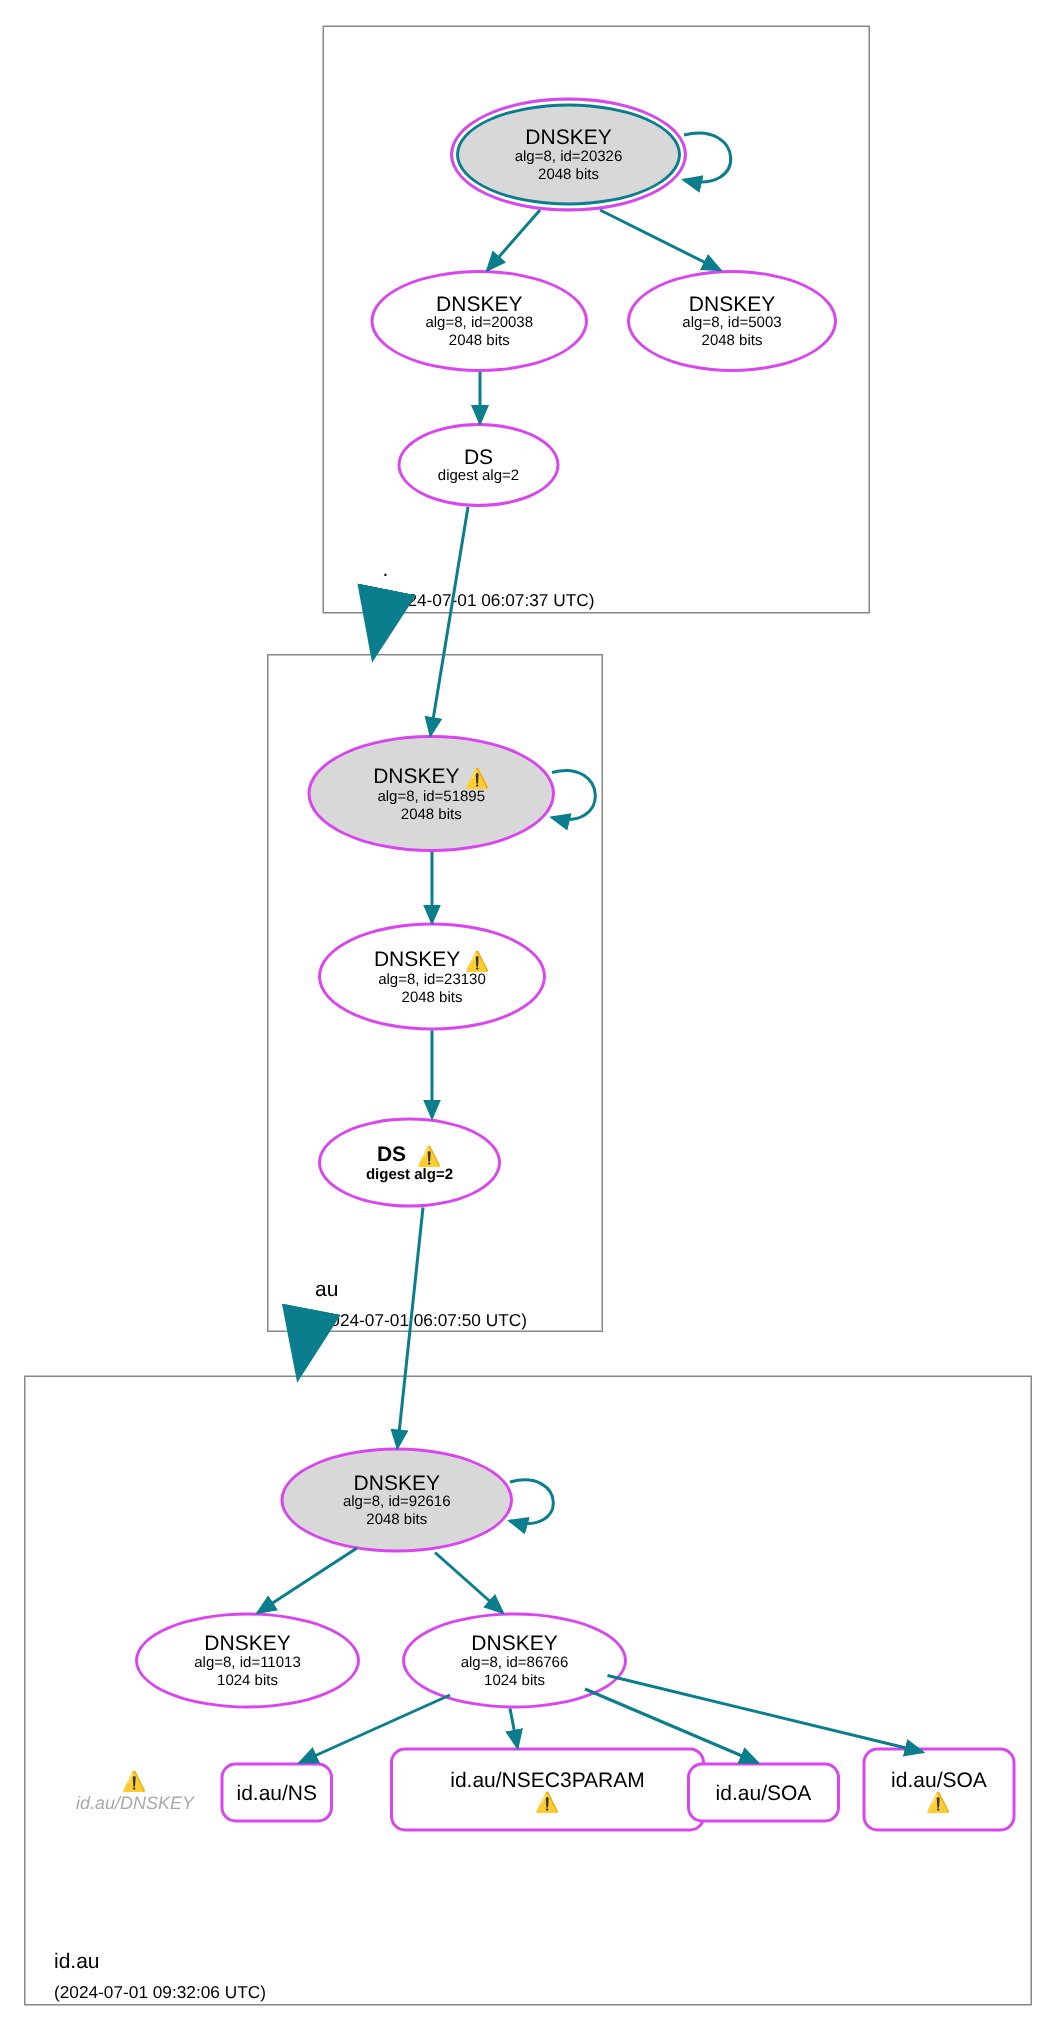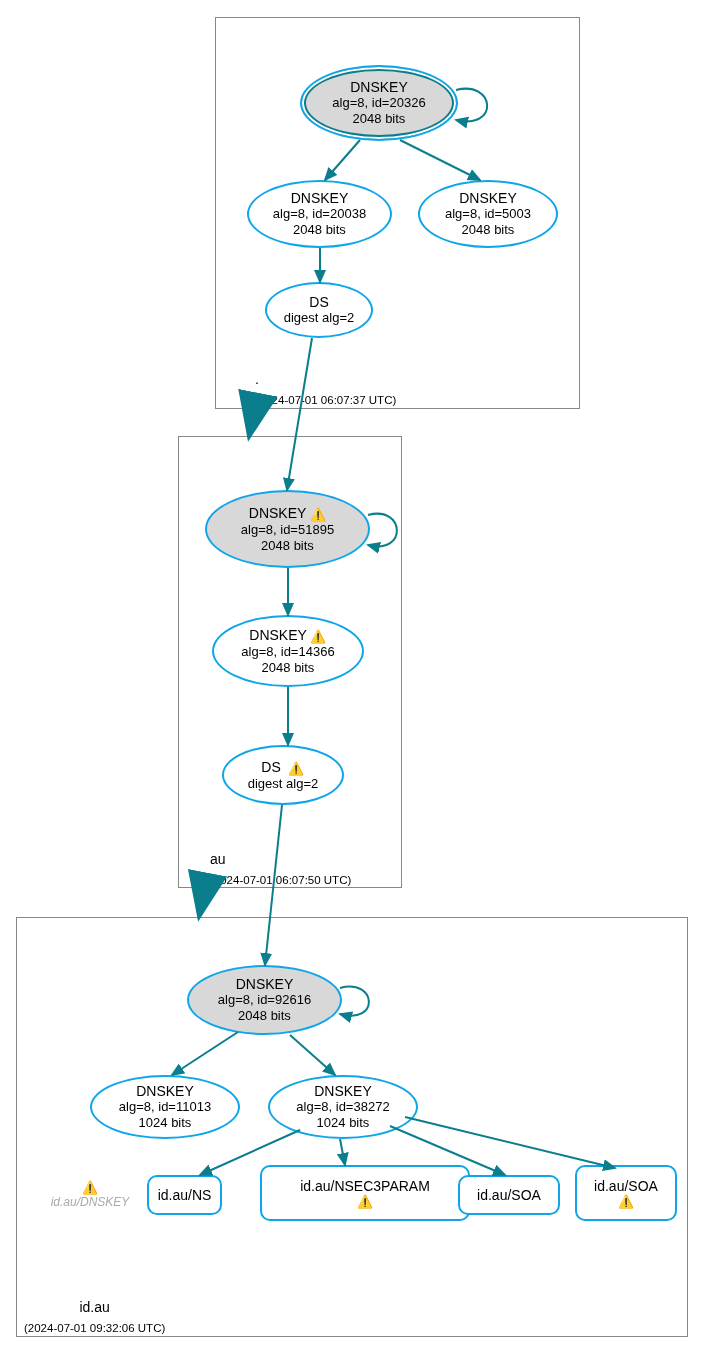--- a/index.html
+++ b/index.html
@@ -21,34 +21,34 @@
     font-size: 14px;
     color: #000;
     line-height: 1.4;
   }
   .zone-ts {
     font-size: 11.5px;
     margin-top: 48px;
   }
   .node {
     position: absolute;
-    border: 2px solid #0ea5e9;
+    border: 2px solid #d946ef;
     background: #fff;
     text-align: center;
     display: flex;
     flex-direction: column;
     justify-content: center;
     align-items: center;
     box-sizing: border-box;
   }
   .ellipse { border-radius: 50%; }
   .sep { border-radius: 50%; background:#d8d8d8; box-shadow: 0 0 0 2px #fff inset, 0 0 0 4px #0a7e8c inset; }
   .rect  { border-radius: 10px; }
   .node .title { font-size: 14px; white-space: nowrap; }
-  .node .sub { font-size: 13px; line-height: 1.2; }
+  .node .sub { font-size: 10px; line-height: 1.2; }
   .warn {
     display:inline-block;
     font-size:13px;
     vertical-align: -1px;
   }
   .gray-text { color:#aaa; font-style:italic; text-align:center; position:absolute; font-size:12px;}
   svg.edges {
     position:absolute; left:0; top:0; width:703px; height:1354px;
     pointer-events:none;
   }
@@ -62,21 +62,21 @@
   <span class="zone-ts">(2024-07-01 06:07:37 UTC)</span>
 </div>
 
 <div class="zone-box" style="left:178px; top:436px; width:222px; height:450px;"></div>
 <div class="zone-label" style="left:210px; top:850px;">
   <span>au</span><br>
   <span class="zone-ts">(2024-07-01 06:07:50 UTC)</span>
 </div>
 
 <div class="zone-box" style="left:16px; top:917px; width:670px; height:418px;"></div>
-<div class="zone-label" style="left:24px; top:1298px;text-align:center;">
+<div class="zone-label" style="left:36px; top:1298px;">
   <span>id.au</span><br>
   <span class="zone-ts">(2024-07-01 09:32:06 UTC)</span>
 </div>
 
 <div class="node sep" style="left:300px; top:65px; width:158px; height:76px;">
   <div class="title">DNSKEY</div>
   <div class="sub">alg=8, id=20326</div>
   <div class="sub">2048 bits</div>
 </div>
 <div class="node ellipse" style="left:247px; top:180px; width:145px; height:68px;">
@@ -94,41 +94,41 @@
   <div class="sub">digest alg=2</div>
 </div>
 
 <div class="node ellipse" style="left:205px; top:490px; width:165px; height:78px; background:#d8d8d8;">
   <div class="title"><span>DNSKEY</span> <span class="warn">⚠️</span></div>
   <div class="sub">alg=8, id=51895</div>
   <div class="sub">2048 bits</div>
 </div>
 <div class="node ellipse" style="left:212px; top:615px; width:152px; height:72px;">
   <div class="title"><span>DNSKEY</span> <span class="warn">⚠️</span></div>
-  <div class="sub">alg=8, id=14366</div>
+  <div class="sub">alg=8, id=23130</div>
   <div class="sub">2048 bits</div>
 </div>
-<div class="node ellipse" style="left:222px; top:745px; width:122px; height:60px;">
+<div class="node ellipse" style="left:212px; top:745px; width:122px; height:60px;font-weight:bold;">
   <div class="title"><span>DS</span>&nbsp; <span class="warn">⚠️</span></div>
   <div class="sub">digest alg=2</div>
 </div>
 
 <div class="node ellipse" style="left:187px; top:965px; width:155px; height:70px; background:#d8d8d8;">
   <div class="title">DNSKEY</div>
   <div class="sub">alg=8, id=92616</div>
   <div class="sub">2048 bits</div>
 </div>
 <div class="node ellipse" style="left:90px; top:1075px; width:150px; height:64px;">
   <div class="title">DNSKEY</div>
   <div class="sub">alg=8, id=11013</div>
   <div class="sub">1024 bits</div>
 </div>
 <div class="node ellipse" style="left:268px; top:1075px; width:150px; height:64px;">
   <div class="title">DNSKEY</div>
-  <div class="sub">alg=8, id=38272</div>
+  <div class="sub">alg=8, id=86766</div>
   <div class="sub">1024 bits</div>
 </div>
 
 <div class="gray-text" style="left:40px; top:1180px; width:100px;">
   <span class="warn" style="font-style:normal;">⚠️</span><br>
   <span>id.au/DNSKEY</span>
 </div>
 
 <div class="node rect" style="left:147px; top:1175px; width:75px; height:40px;">
   <div class="title" style="font-size:14px;">id.au/NS</div>

